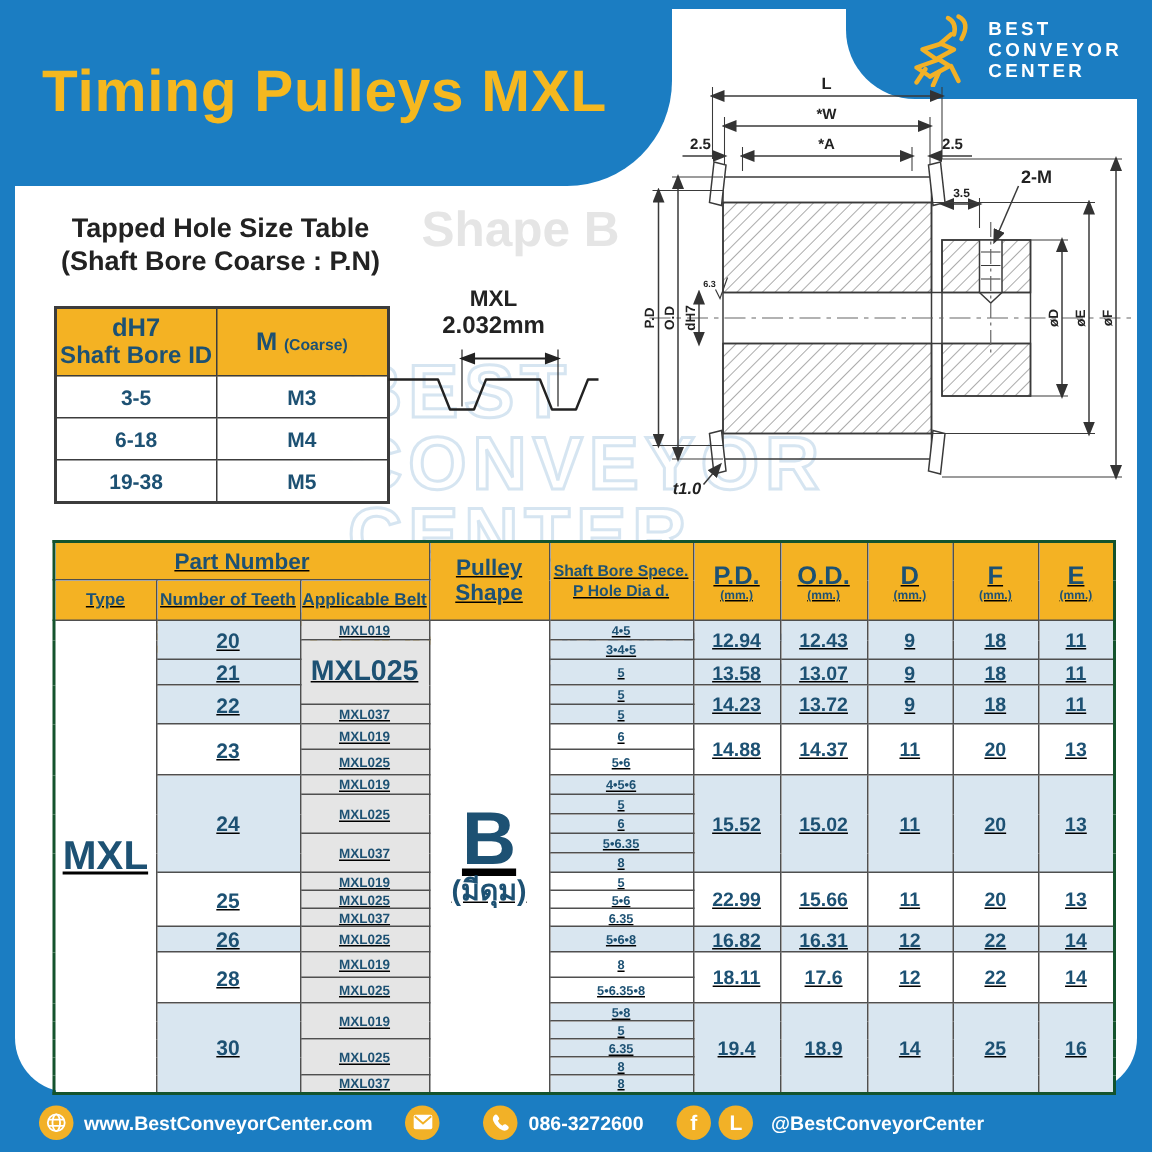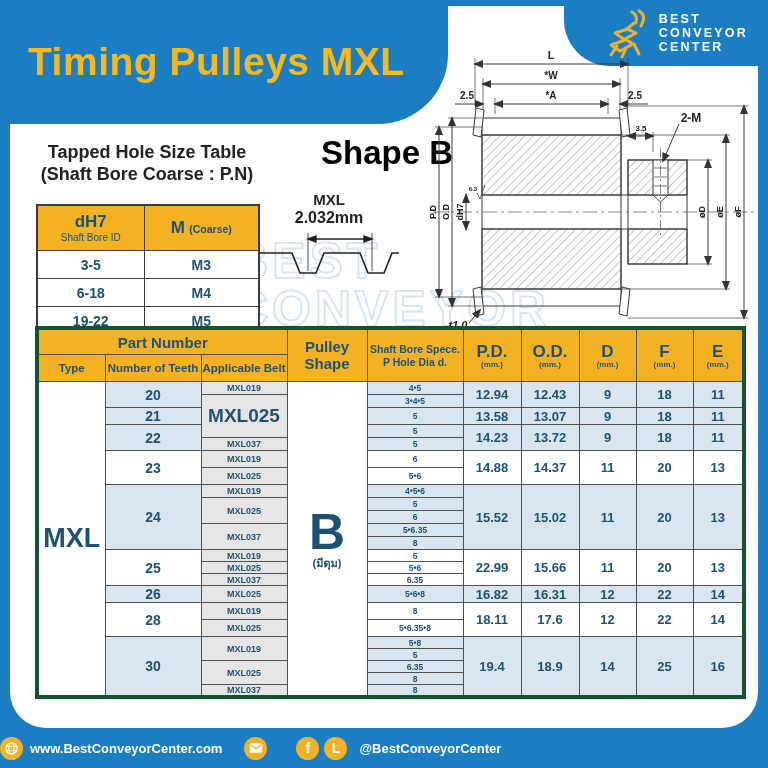--- a/index.html
+++ b/index.html
@@ -35,66 +35,66 @@
     font-size:18px;font-weight:bold;color:#222;line-height:1.2;
   }
   table.tapped{
     position:absolute;left:36px;top:204px;width:222px;
     border-collapse:collapse;border:2px solid #3c3c3c;table-layout:fixed;
   }
   table.tapped th,table.tapped td{border:1.5px solid #3c3c3c;text-align:center;padding:0;}
   table.tapped th{background:#f4b223;color:#1d5173;height:44px;}
   table.tapped td{height:27px;background:#fff;color:#1d5173;font-size:14px;font-weight:bold;}
   .tp-main{font-size:17px;font-weight:bold;display:block;line-height:1.1;}
-  .tp-sub{font-size:10px;font-weight:normal;display:block;line-height:1.1;}
+  .tp-sub{font-size:16px;font-weight:bold;display:block;line-height:1.1;}
   .tp-inline-main{font-size:17px;font-weight:bold;}
   .tp-inline-sub{font-size:10.5px;font-weight:bold;}
   
-  .shape-title{position:absolute;left:281px;top:134px;font-size:33px;font-weight:bold;color:#000000;white-space:nowrap;margin-left:40px;}
+  .shape-title{position:absolute;left:281px;top:134px;font-size:33px;font-weight:bold;color:#e5e5e5;white-space:nowrap;}
   .profile-wrap{position:absolute;left:256px;top:192px;width:146px;text-align:center;color:#222;}
   .profile-belt{font-size:15px;font-weight:bold;line-height:1.1;}
   .profile-pitch{font-size:16px;font-weight:bold;line-height:1.15;}
   
   .wm-logo{
     position:absolute;left:232px;top:238px;font-size:50px;font-weight:800;line-height:.95;letter-spacing:4px;
     color:transparent;-webkit-text-stroke:2px rgba(120,170,210,.30);pointer-events:none;
   }
   .wm-thai{
     position:absolute;left:90px;top:398px;font-size:42px;font-weight:bold;white-space:nowrap;pointer-events:none;
   }
   .wm-thai .t1{color:rgba(233,186,76,.35);}
   .wm-thai .t2{color:rgba(140,180,215,.38);}
   
   table.mtable{
-    position:absolute;left:35px;top:326px;width:707px;
-    border-collapse:collapse;table-layout:fixed;border:4px solid #14532d;
+    position:absolute;left:35px;top:360px;width:707px;
+    border-collapse:collapse;table-layout:fixed;border:2px solid #14532d;text-decoration:underline;
   }
   table.mtable th,table.mtable td{border:1px solid #4f4f4f;padding:0;text-align:center;color:#1d5173;overflow:hidden;}
   table.mtable th{background:#f4b223;}
   .h-top{height:24px;font-size:15px;font-weight:bold;}
   .h-row2 th{height:26px;font-size:11.5px;font-weight:bold;}
   .h-big{font-size:15px;font-weight:bold;line-height:1.1;}
   .h-2line{font-size:10.5px;font-weight:bold;line-height:1.2;}
   .h-letter{font-size:17px;font-weight:bold;display:block;line-height:1;padding-top:4px;}
   .h-unit{font-size:8px;font-weight:bold;display:block;line-height:1.2;padding-bottom:3px;}
   .type-cell{font-size:27px;font-weight:bold;background:#fff;}
   .teeth-cell{font-size:14px;font-weight:bold;}
   .belt-cell{font-size:9px;font-weight:bold;background:#e5e5e5;}
   .belt-big{font-size:19px;}
   .shape-cell{background:#fff;vertical-align:middle;}
   .shape-b{font-size:50px;font-weight:800;line-height:1;}
-  .shape-sub{font-size:11px;font-weight:bold;line-height:1.2;text-align:center;}
+  .shape-sub{font-size:19px;font-weight:bold;line-height:1.2;text-align:center;}
   .bore-cell{font-size:8.5px;font-weight:bold;margin-left:20px;}
   .val-cell{font-size:13px;font-weight:bold;}
   .band-b{background:#d9e6f0;}
   .band-w{background:#ffffff;}
   
   .footer{
     position:absolute;left:0;bottom:0;width:768px;height:40px;
-    display:flex;align-items:center;box-sizing:border-box;
+    display:flex;align-items:center;box-sizing:border-box;padding-left:26px;
   }
   .f-item{display:flex;align-items:center;margin-right:22px;}
   .ficon{width:23px;height:23px;border-radius:50%;background:#f2b127;display:flex;align-items:center;justify-content:center;flex:none;margin-right:7px;}
   .ficon span{color:#fff;font-weight:800;font-size:14px;line-height:1;}
   .f-label{color:#fff;font-weight:bold;font-size:13px;white-space:nowrap;}
   .f-socialicons{display:flex;align-items:center;margin-right:7px;}
   .f-socialicons .ficon{margin-right:5px;}
   svg text{font-family:"Liberation Sans", sans-serif;}
 </style>
 </head>
@@ -153,21 +153,21 @@
   </tr>
   <tr>
     <td>3-5</td>
     <td>M3</td>
   </tr>
   <tr>
     <td>6-18</td>
     <td>M4</td>
   </tr>
   <tr>
-    <td>19-22</td>
+    <td>19-38</td>
     <td>M5</td>
   </tr>
 </tbody>
   </table>
 
 <div class="shape-title">Shape B</div>
 <div class="profile-wrap">
   <div class="profile-belt">MXL</div>
   <div class="profile-pitch">2.032mm</div>
   <svg width="146" height="56" viewBox="0 0 146 56">
@@ -495,20 +495,28 @@
   </div>
   <div class="f-item">
     <div class="ficon">
       <svg width="14" height="12" viewBox="0 0 14 12">
           <rect x="0.8" y="1.2" width="12.4" height="9.6" rx="1.2" fill="#fff"></rect>
           <polyline points="1.5,2.2 7,7 12.5,2.2" fill="none" stroke="#f2b127" stroke-width="1.3"></polyline>
         </svg>
     </div>
   </div>
   <div class="f-item">
+    <div class="ficon">
+      <svg width="13" height="13" viewBox="0 0 16 16">
+          <path d="M3.2,1.8 C4,1 5,1.1 5.6,1.9 L6.9,3.7 C7.4,4.4 7.3,5.2 6.7,5.8 L6.1,6.4 C6.9,8.3 8.1,9.5 9.9,10.4 L10.6,9.7 C11.2,9.1 12,9 12.7,9.5 L14.3,10.7 C15.1,11.3 15.2,12.4 14.5,13.2 C13.3,14.5 11.5,14.9 9.9,14.2 C6.5,12.8 3.8,10.1 2.3,6.6 C1.6,5 1.9,3.2 3.2,1.8 Z" fill="#fff"></path>
+        </svg>
+    </div>
+    <span class="f-label">086-3272600</span>
+  </div>
+  <div class="f-item">
     <div class="f-socialicons">
       <div class="ficon">
           <span>f</span>
         </div>
       <div class="ficon">
           <span>L</span>
         </div>
     </div>
     <span class="f-label">@BestConveyorCenter</span>
   </div>

